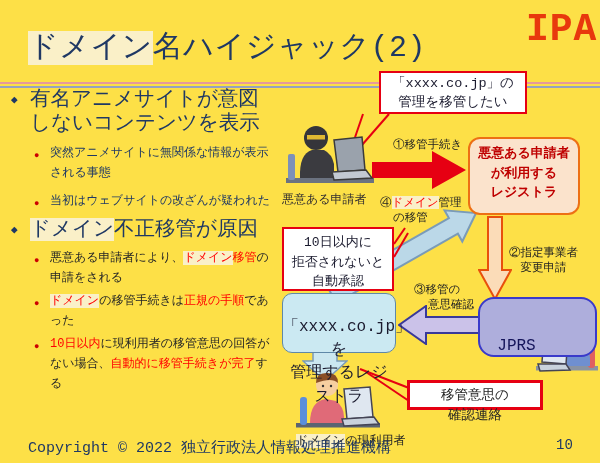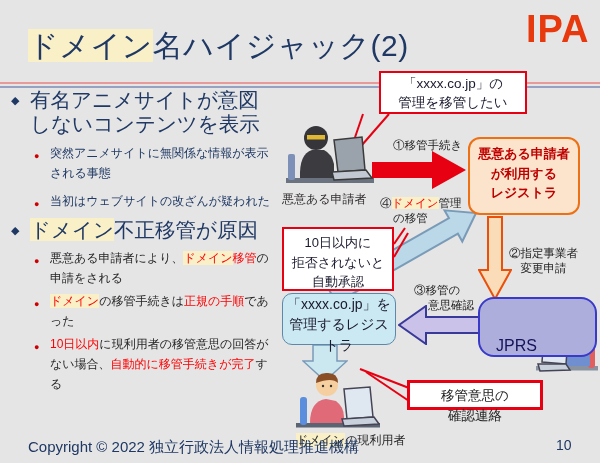--- a/index.html
+++ b/index.html
@@ -1,19 +1,19 @@
 <!DOCTYPE html>
 <html><head>
 <meta charset="utf-8">
 <style>
   * { margin:0; padding:0; box-sizing:border-box; }
   body { background:#888; font-family:"Liberation Sans", sans-serif; }
   .slide {
-    position:relative; width:600px; height:463px; background:#e5e5e5;
-    overflow:hidden; margin:0 auto;
+    position:relative; width:600px; height:463px; background:#fde047;
+    overflow:hidden; margin:0 auto;font-family:Liberation Mono, monospace;
   }
   
   .title { position:absolute; left:28px; top:26px; font-size:30px; font-weight:500;
            color:#1F3864; letter-spacing:0.5px; white-space:nowrap; }
   .hl  { background:#FAF0C8; }
   .ipa-logo { position:absolute; left:526px; top:8px; font-size:38px; font-weight:bold;
               color:#E8380D; letter-spacing:1px; }
   .rule-pink { position:absolute; left:0; top:82px; width:600px; height:2px; background:#E89A9A; }
   .rule-blue { position:absolute; left:0; top:86px; width:600px; height:2px; background:#96A2C2; }
 
@@ -37,23 +37,23 @@
   .request-bubble { left:331px; top:71px; width:148px; height:43px; font-size:13.5px;
                     line-height:1.4; padding-top:2px;margin-left:48px; }
   .auto-bubble { left:282px; top:227px; width:112px; height:64px; font-size:13px;
                  line-height:1.5; border-width:2.5px; padding-top:4px; }
   .confirm-box { left:407px; top:380px; width:136px; height:30px; font-size:13.5px;
                  line-height:1.45; border-width:3px; padding-top:3px; color:#222; font-weight:500; }
 
   .mal-registrar { left:468px; top:137px; width:112px; height:78px; background:#FBE3CC;
                    border:2px solid #ED7014; border-radius:12px; color:#BF0000; font-weight:600;
                    font-size:13px; line-height:1.5; text-align:center; padding-top:5px; }
-  .cur-registrar { left:282px; top:293px; width:114px; height:52px; background:#CBE9F2;
+  .cur-registrar { left:282px; top:293px; width:114px; height:60px; background:#CBE9F2;
                    border:1.5px solid #5F88A8; border-radius:10px; color:#1a1a2e;
-                   font-size:14px; line-height:1.45; text-align:center; padding-top:0; }
+                   font-size:16px; line-height:1.45; text-align:center; padding-top:22px; }
   .jprs-box { left:478px; top:297px; width:119px; height:60px; background:#AEAEDC;
               border:2px solid #3A3ACA; border-radius:16px; color:#14145A; font-size:16px;
               display:flex; align-items:flex-end; justify-content:center; padding-right:42px; }
 
   .step-label { font-size:11.5px; color:#222; line-height:1.3; white-space:nowrap; }
   .lbl-step1 { left:393px; top:138px; }
   .lbl-step2 { left:509px; top:246px; text-align:center; }
   .lbl-step3 { left:414px; top:283px; }
   .lbl-step3 .ind { margin-left:14px; }
   .lbl-step4 { left:380px; top:196px; }

